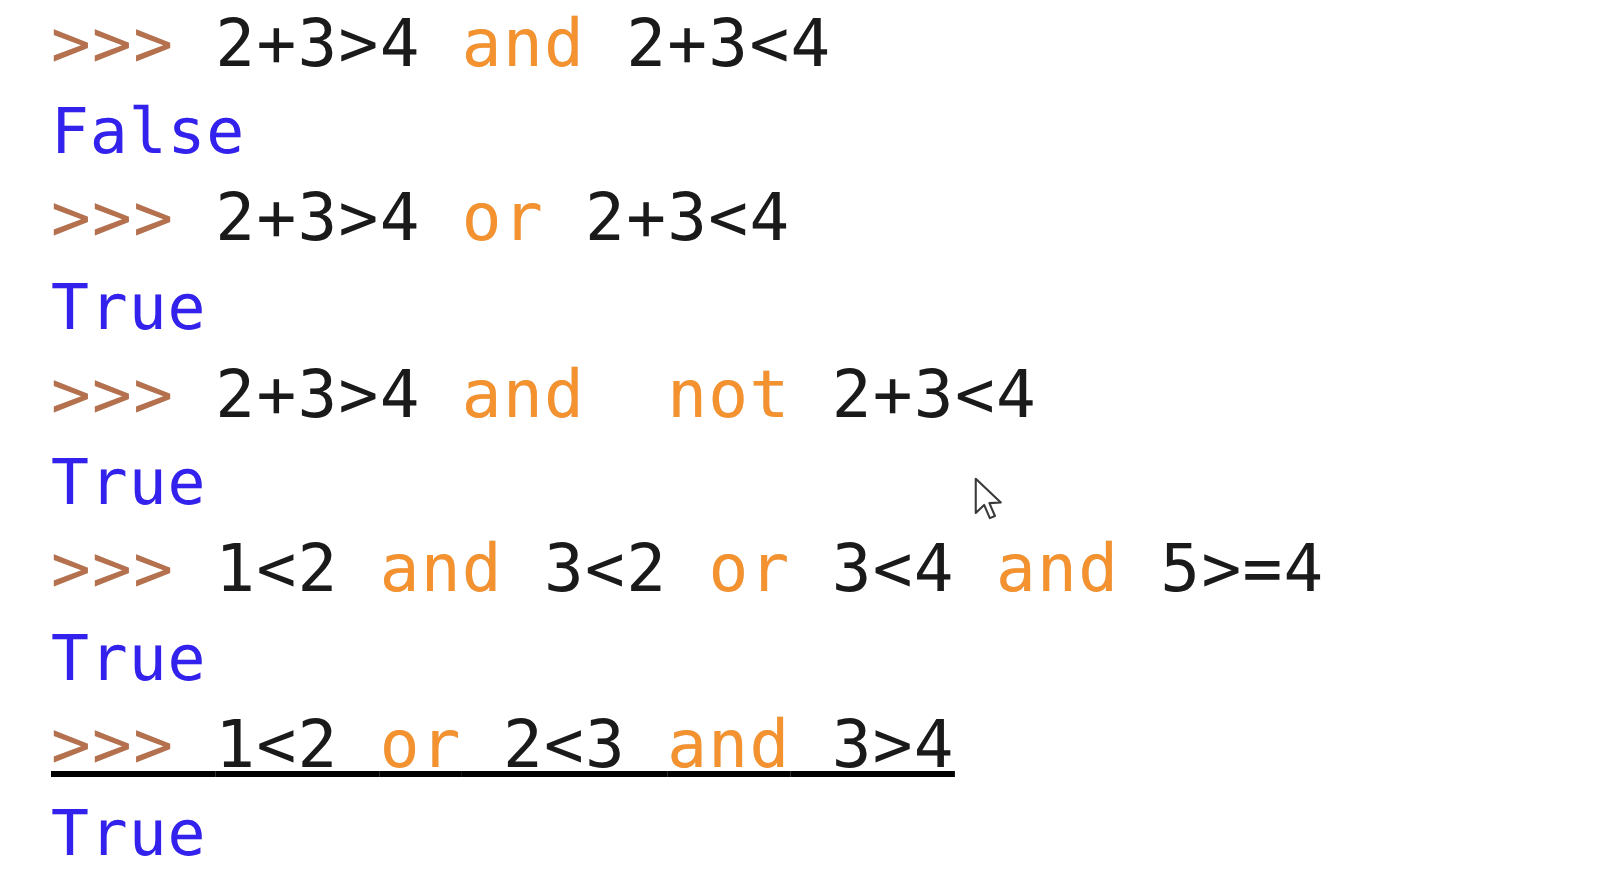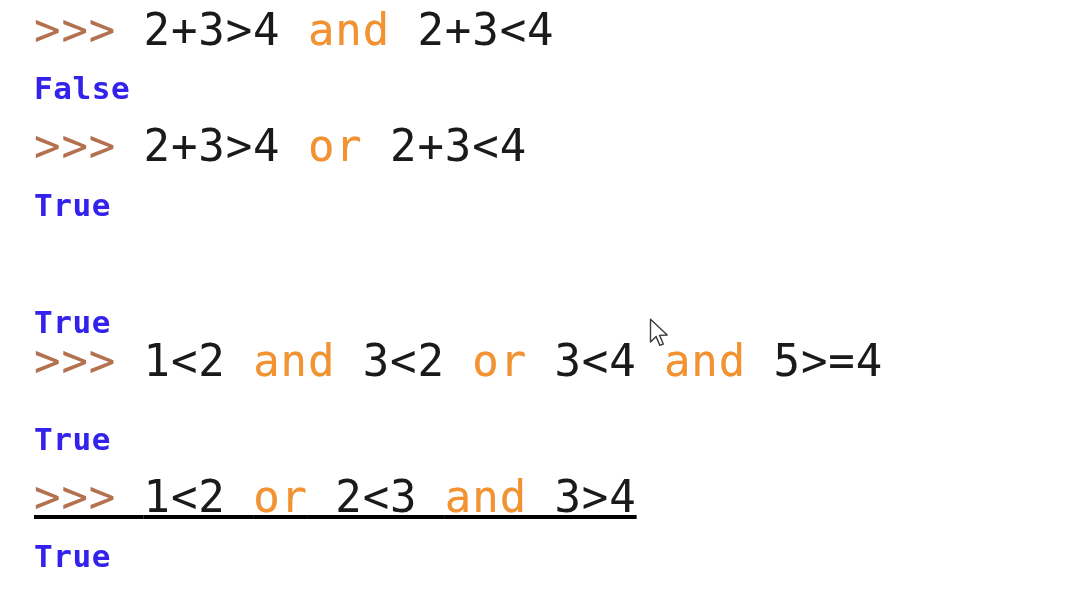--- a/index.html
+++ b/index.html
@@ -39,40 +39,40 @@
   
   .tok-prompt   { color: #b5714e; }
   .tok-expr     { color: #1a1a1a; }
   .tok-keyword  { color: #f4922f; }
   .tok-output   { color: #3322ee; }
 
   
   .line { text-shadow: 0 0 0.35px rgba(0,0,0,0.18); }
 
   .out-line {
-    font-size: 31px;
+    font-size: 42px;
     letter-spacing: 0.6px;
-    font-weight: bold;
   }
 
   
   #cursor {
     position: absolute;
     pointer-events: none;
   }
 </style>
 </head>
 <body>
 
 <div id="console">
     <div class="line" style="top: 4px;"><span class="tok-prompt">&gt;&gt;&gt; </span><span><span class="tok-expr">2+3&gt;4 </span><span class="tok-keyword">and</span><span class="tok-expr"> 2+3&lt;4</span></span></div>
     <div class="line out-line" style="top: 62px;"><span class="tok-output">False</span></div>
     <div class="line" style="top: 120px;"><span class="tok-prompt">&gt;&gt;&gt; </span><span><span class="tok-expr">2+3&gt;4 </span><span class="tok-keyword">or</span><span class="tok-expr"> 2+3&lt;4</span></span></div>
     <div class="line out-line" style="top: 179px;"><span class="tok-output">True</span></div>
+    <div class="line" style="top: 238px;"><span class="tok-prompt">&gt;&gt;&gt; </span><span><span class="tok-expr">2+3&gt;4 </span><span class="tok-keyword">and</span><span class="tok-expr">  </span><span class="tok-keyword">not</span><span class="tok-expr"> 2+3&lt;4</span></span></div>
     <div class="line out-line" style="top: 296px;"><span class="tok-output">True</span></div>
-    <div class="line" style="top: 335px; text-align: center;"><span class="tok-prompt">&gt;&gt;&gt; </span><span><span class="tok-expr">1&lt;2 </span><span class="tok-keyword">and</span><span class="tok-expr"> 3&lt;2 </span><span class="tok-keyword">or</span><span class="tok-expr"> 3&lt;4 </span><span class="tok-keyword">and</span><span class="tok-expr"> 5&gt;=4</span></span></div>
+    <div class="line" style="top: 354px; text-align: center;"><span class="tok-prompt">&gt;&gt;&gt; </span><span><span class="tok-expr">1&lt;2 </span><span class="tok-keyword">and</span><span class="tok-expr"> 3&lt;2 </span><span class="tok-keyword">or</span><span class="tok-expr"> 3&lt;4 </span><span class="tok-keyword">and</span><span class="tok-expr"> 5&gt;=4</span></span></div>
     <div class="line out-line" style="top: 413px;"><span class="tok-output">True</span></div>
     <div class="line" style="top: 471px; text-decoration: underline;"><span class="tok-prompt">&gt;&gt;&gt; </span><span><span class="tok-expr">1&lt;2 </span><span class="tok-keyword">or</span><span class="tok-expr"> 2&lt;3 </span><span class="tok-keyword">and</span><span class="tok-expr"> 3&gt;4</span></span></div>
     <div class="line out-line" style="top: 530px;"><span class="tok-output">True</span></div>
     <div id="cursor" style="left: 649px; top: 318px;"><svg width="22" height="32" viewBox="0 0 22 32" xmlns="http://www.w3.org/2000/svg">
         <path d="M1.5 1.2 L1.5 24.0 L7.1 18.6 L10.9 27.4 L14.3 26.0 L10.6 17.4 L18.2 17.0 Z" fill="#ffffff" stroke="#3a3a3a" stroke-width="1.4" stroke-linejoin="round"></path>
       </svg></div>
   </div>
 
 </body></html>

